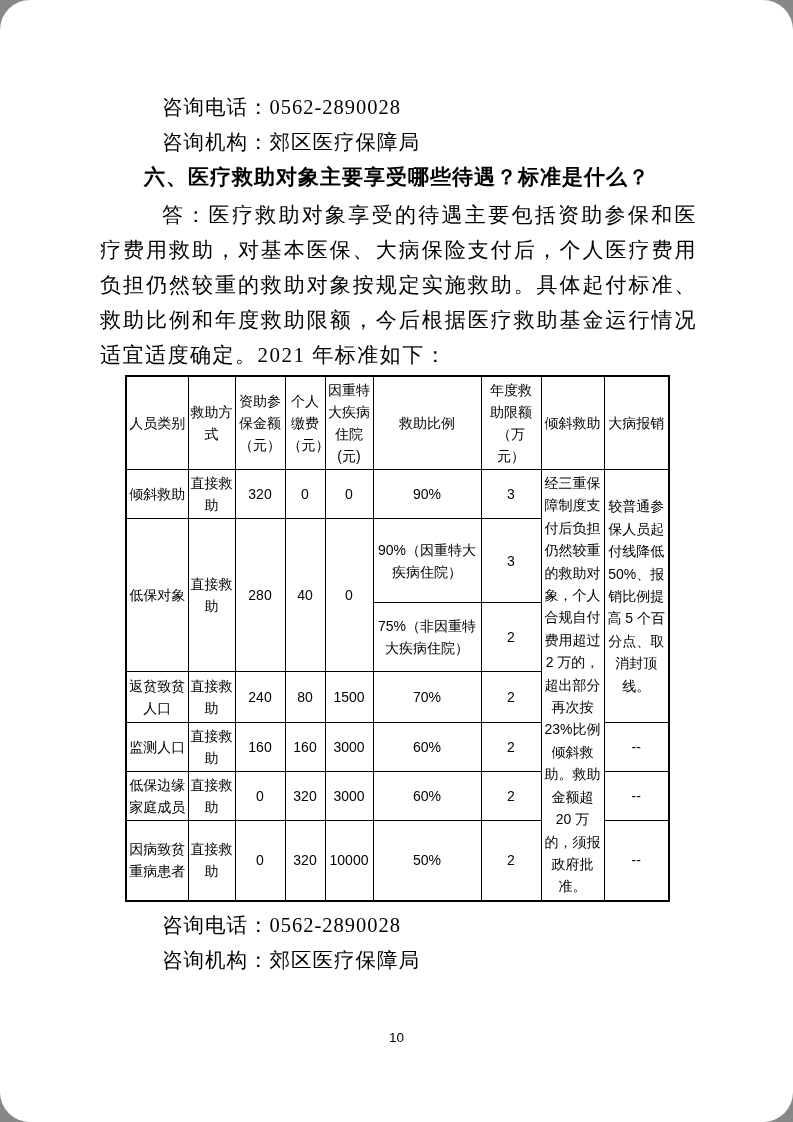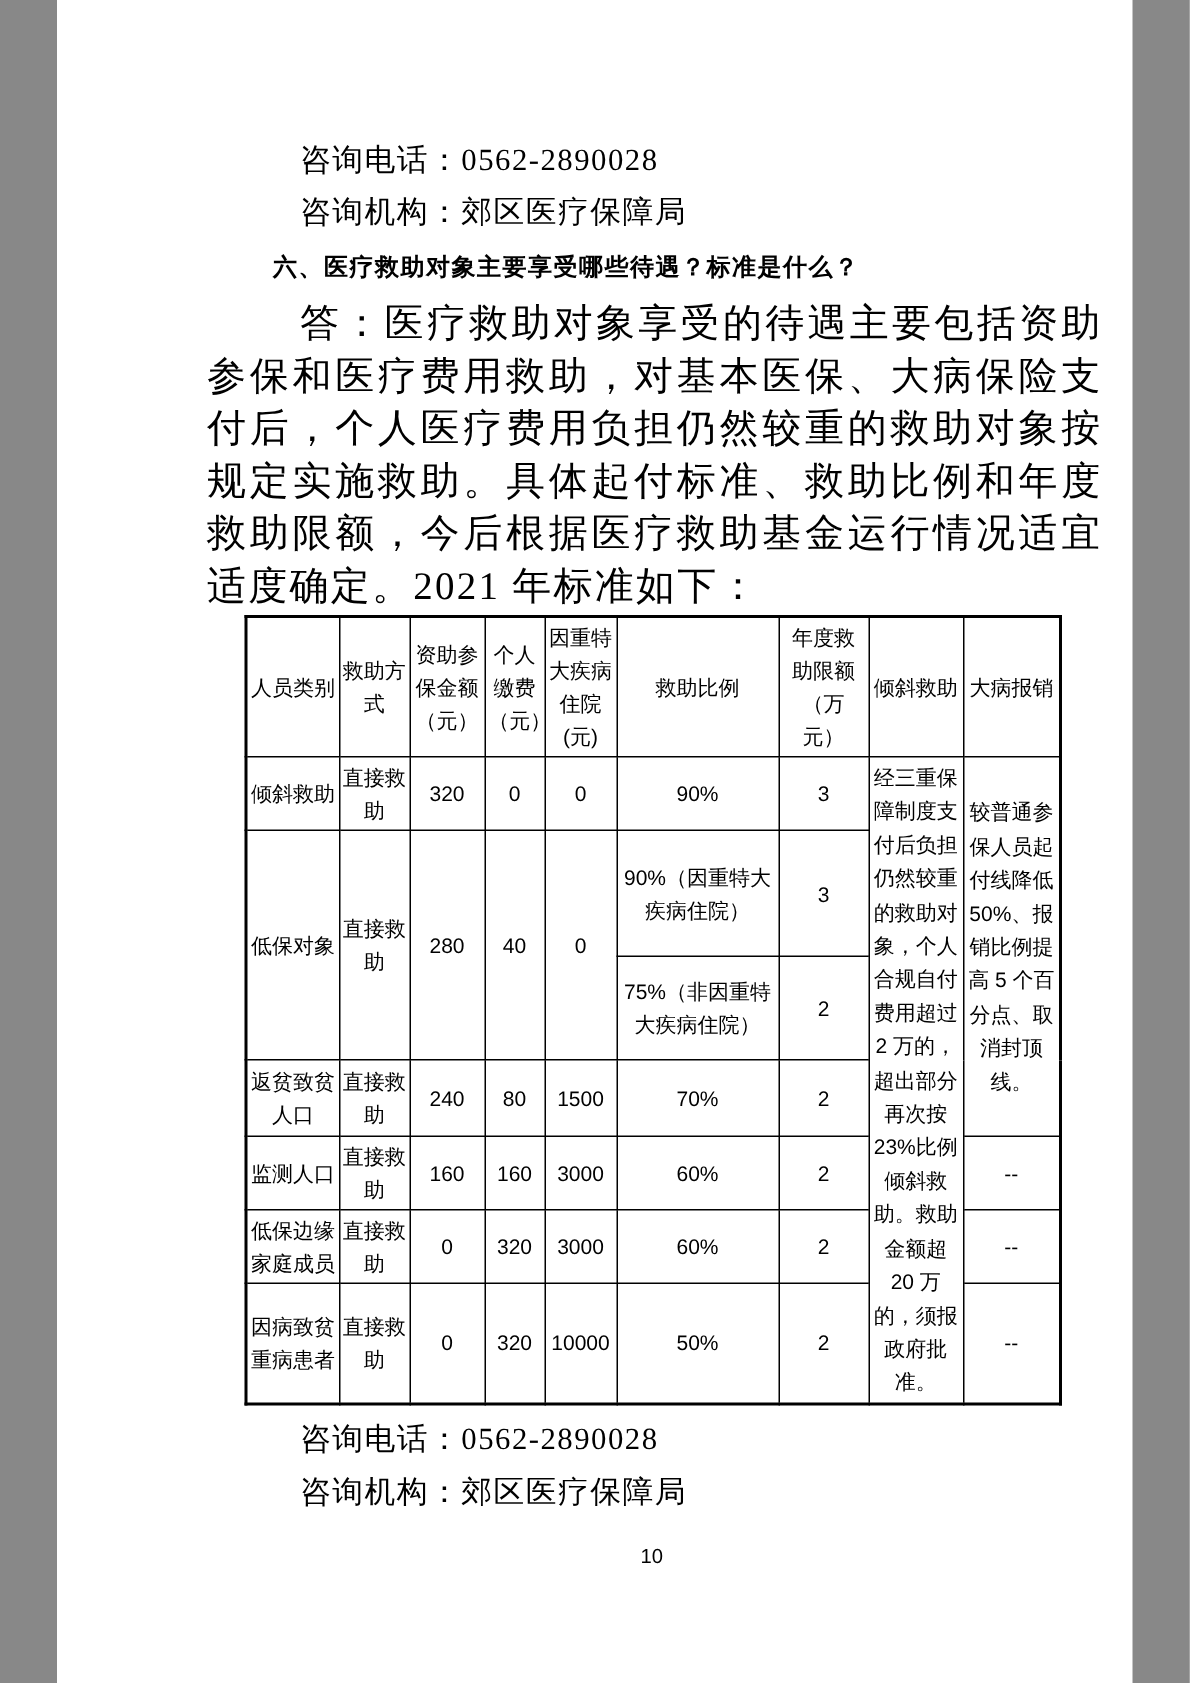--- a/index.html
+++ b/index.html
@@ -1,33 +1,34 @@
 <!DOCTYPE html>
 <html><head>
 <meta charset="utf-8">
 <style>
   html,body { margin:0; padding:0; background:#888; }
   .page {
-    position:relative; width:717px; height:1122px; margin:0 auto;
+    position:relative; width:793px; height:1122px; margin:0 auto;
     background:#ffffff; color:#000;
     font-family:"Liberation Serif","DejaVu Serif",serif;
     overflow:hidden;
+    border-radius:30px;
   }
   .content { position:absolute; left:100px; top:90px; width:597px; }
   .consult {
     margin:0; font-size:20.5px; line-height:35px;
     padding-left:62px; letter-spacing:1px; white-space:nowrap;
   }
   .heading {
-    margin:0; font-family:Liberation Serif, serif;
-    font-weight:bold; font-size:16px; line-height:38px;
+    margin:0; font-family:Liberation Mono, monospace;
+    font-weight:bold; font-size:21px; line-height:38px;
     padding-left:44px; letter-spacing:1px; white-space:nowrap;
   }
   .para {
-    margin:0; font-size:26px; line-height:35px;
+    margin:0; font-size:21px; line-height:35px;
     text-indent:62px; text-align:justify; letter-spacing:1.5px;
   }
   table.standards {
     border-collapse:collapse; table-layout:fixed;
     width:543px; margin-left:25px; margin-top:2px;
     font-family:"Liberation Sans","DejaVu Sans",sans-serif;
     font-size:14px; line-height:22px;
     border:2px solid #000;
   }
   table.standards th, table.standards td {

